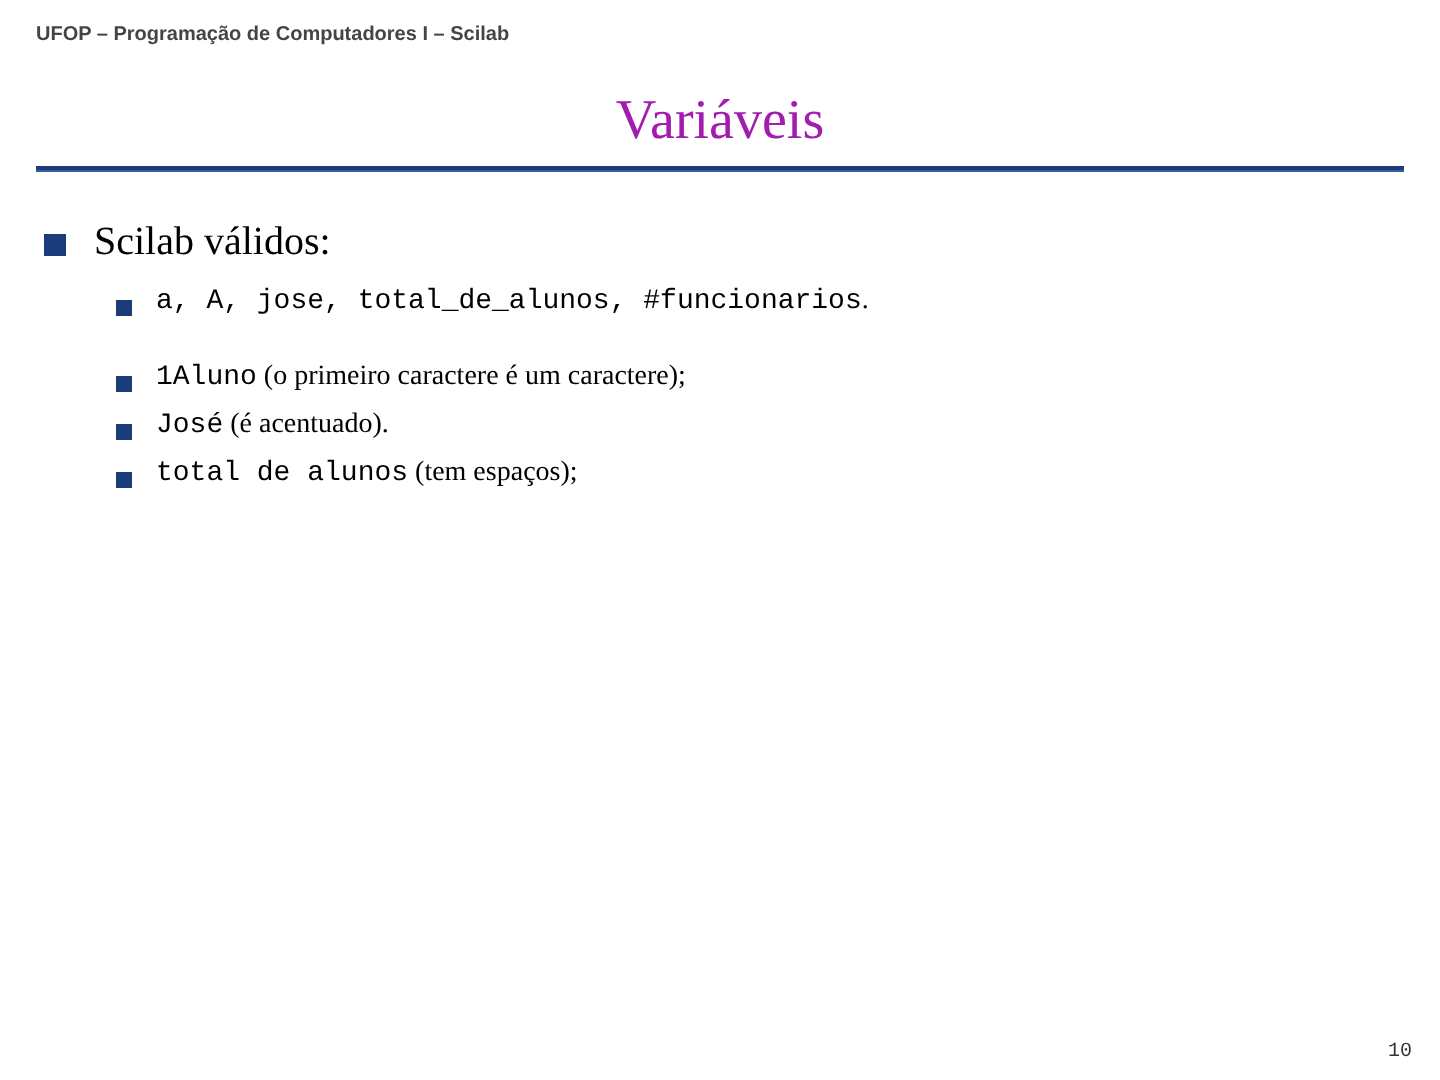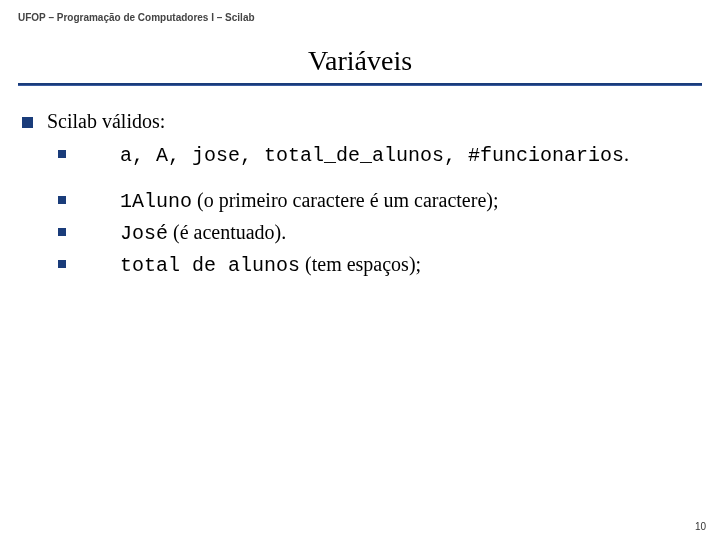--- a/index.html
+++ b/index.html
@@ -15,21 +15,21 @@
   }
   .hdr {
     font-family: Arial, sans-serif;
     font-size: 10px;
     color: #444;
     font-weight: bold;
   }
   .title {
     text-align: center;
     font-size: 28px;
-    color: #000000;
+    color: #a21caf;
     margin-top: 22px;
     margin-bottom: 6px;
   }
   .rule {
     border: none;
     border-top: 2px solid #1a3c7a;
     border-bottom: 1px solid #3a5ca0;
     height: 3px;
     margin: 0;
   }
@@ -41,43 +41,42 @@
     display: flex;
     align-items: flex-start;
     margin-bottom: 10px;
     font-size: 20px;
   }
   .lvl2 {
     display: flex;
     align-items: flex-start;
     margin-left: 36px;
     margin-bottom: 8px;
-    font-size: 20px;
-    gap: 42px;
+    font-size: 14px;
   }
   .sq-lg {
     flex: 0 0 auto;
     width: 11px; height: 11px;
     background: #1a3c7a;
     margin-top: 7px;
     margin-right: 14px;
   }
   .sq-sm {
     flex: 0 0 auto;
     width: 8px; height: 8px;
     background: #1a3c7a;
     margin-top: 7px;
     margin-right: 12px;
   }
   .mono { font-family: "Courier New", monospace; color: #000; }
   .pagenum {
     position: absolute;
     right: 14px;
     bottom: 8px;
-    font-family: Liberation Sans, sans-serif;
+    font-family: Liberation Mono, monospace;
     font-size: 10px;
     color: #333;
   }
 </style>
 </head>
 <body>
 
 <div class="hdr">UFOP – Programação de Computadores I – Scilab</div>
 
 <div class="title">Variáveis</div>

